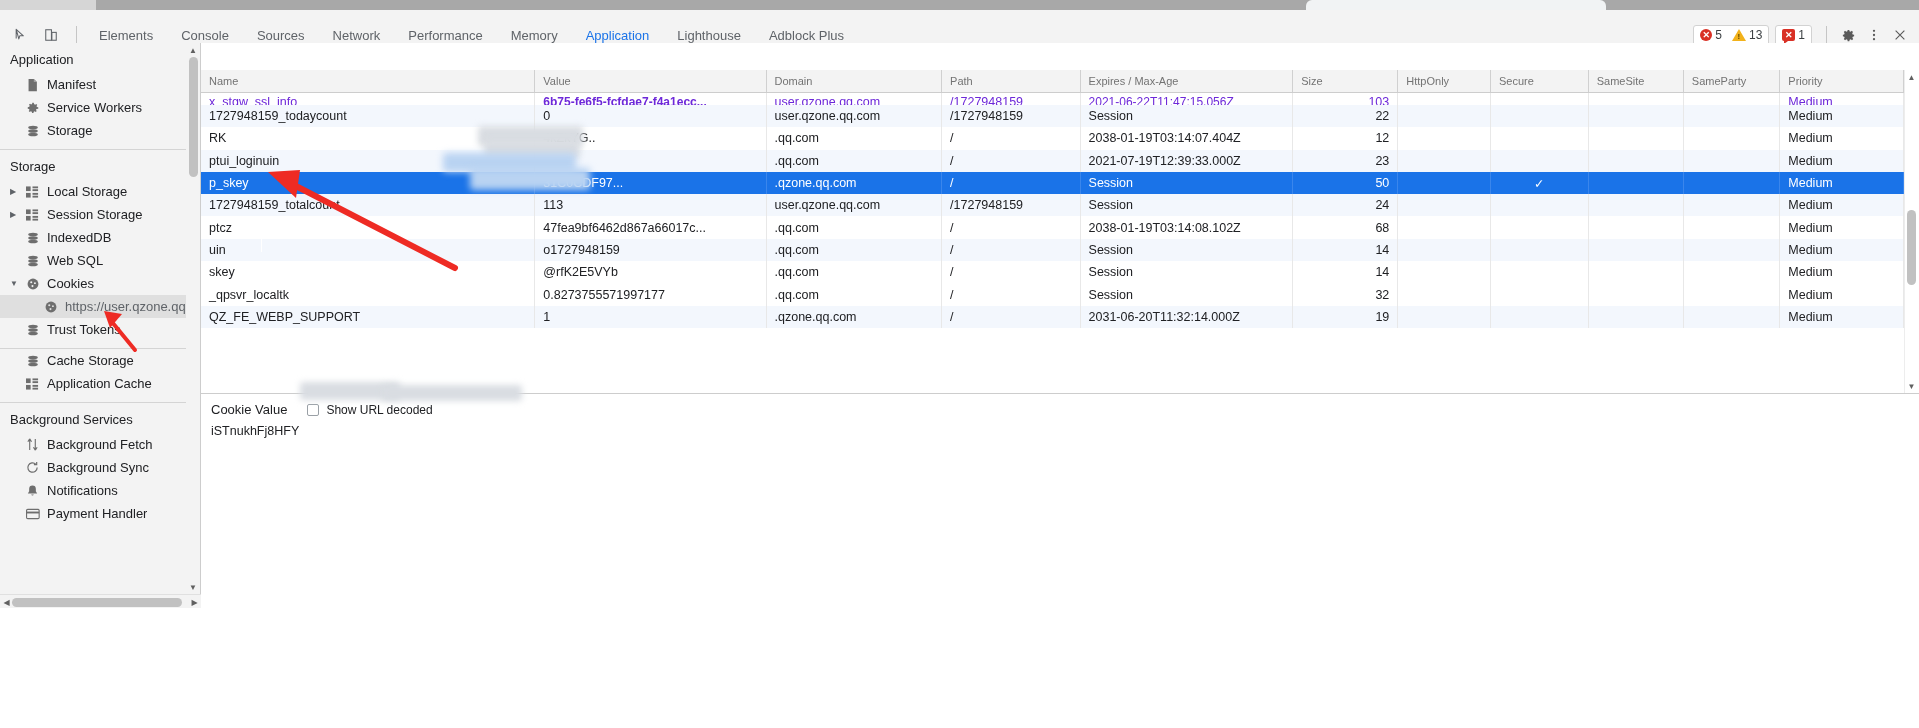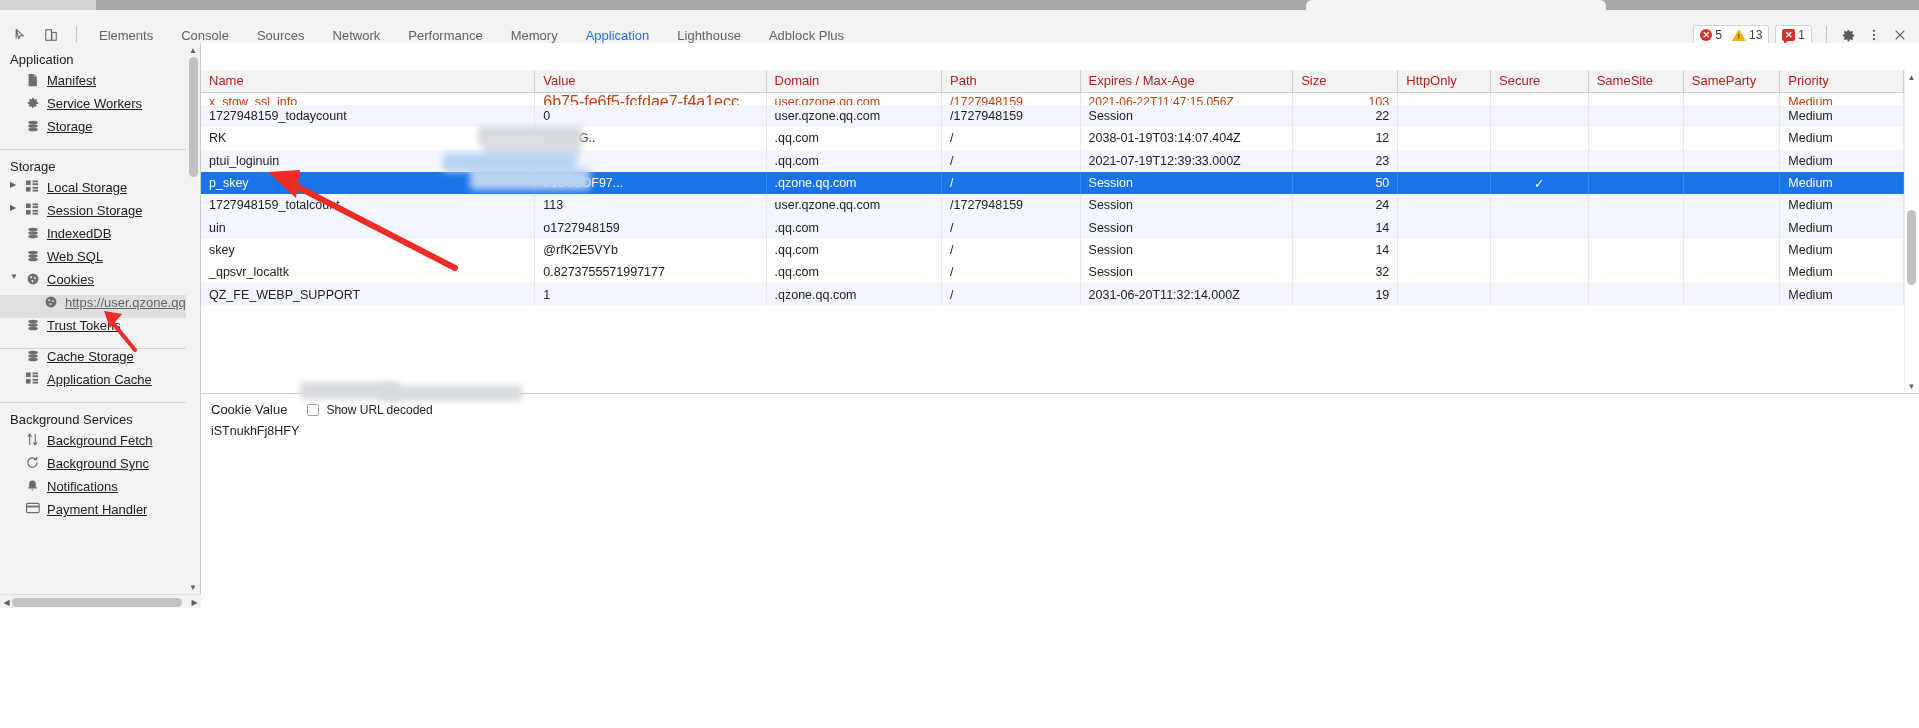--- a/index.html
+++ b/index.html
@@ -117,22 +117,22 @@
     display:flex;align-items:center;justify-content:center;
     font-size:8px;color:#606060;cursor:pointer;
   }
   .side-arrow.up{ top:1px; }
   .side-arrow.down{ bottom:1px; }
 
   .sec-title {
     padding:9px 0 6px 10px; font-size:13px; color:#202124; font-weight:400;
   }
   .side-item {
-    height:23px; display:flex; align-items:flex-start;
-    padding-left:24px; cursor:pointer; color:#202124; white-space:nowrap;text-decoration:underline;
+    height:23px; display:flex; align-items:center;
+    padding-left:24px; cursor:pointer; color:#202124; white-space:nowrap;
   }
   .side-item.sel { background:#dfdfdf; color:#5f6368; }
   .side-item .twisty {
     position:absolute; margin-left:-14px; font-size:8px; color:#5f6368;
   }
   .side-item .si-ico {
     width:17px; margin-right:6px; display:inline-flex; align-items:center;
     justify-content:center; flex:none;
   }
   .side-item .si-label { overflow:hidden; text-overflow:clip; }
@@ -170,37 +170,37 @@
     width:12px;height:12px;border:1px solid #9aa0a6;border-radius:2px;background:#fff;
     flex:none;
   }
 
   
   .table-wrap {
     position:absolute; left:0; top:27px; width:1718px; height:323px; overflow:hidden;
   }
   .ctable { width:1703px; border-collapse:collapse; table-layout:fixed; }
   .ctable th {
-    background:#f3f3f3; font-weight:400; font-size:13px; color:#b91c1c;
+    background:#f3f3f3; font-weight:400; font-size:11px; color:#737373;
     text-align:left; height:22px; padding:0 0 0 8px;
     border-right:1px solid #d0d0d0; border-bottom:1px solid #cdcdcd;
     white-space:nowrap; cursor:pointer;
     position:sticky; top:0;
   }
   .ctable td {
     height:22.3px; padding:0 8px; font-size:12.5px; color:#202124;
     border-right:1px solid #e8e8e8;
     white-space:nowrap; overflow:hidden; text-overflow:ellipsis;
   }
   .ctable tr.odd td { background:#ffffff; }
   .ctable tr.even td { background:#f3f7fd; }
   .ctable tr.sel td { background:#1a73e8; color:#ffffff; border-right-color:#3a86ec; }
   .num { text-align:right; }
   .ck { text-align:center; }
-  .clipped-row td { color:#c2410c;margin-top:40px; }
+  .clipped-row td { color:#6d28d9;margin-top:40px; }
 
   .tbl-scroll-track{
     position:absolute; right:0; top:27px; width:15px; height:323px; background:#fff;
     border-left:1px solid #ededed;
   }
   .tbl-scroll-thumb{
     position:absolute; right:3px; top:140px; width:9px; height:75px;
     background:#c1c1c1; border-radius:5px;
   }
   .tbl-arrow{
@@ -592,21 +592,21 @@
               <th>HttpOnly</th>
               <th>Secure</th>
               <th>SameSite</th>
               <th>SameParty</th>
               <th>Priority</th>
             </tr>
           </thead>
           <tbody id="cookie-rows">
               <tr class="odd clipped-row" style="height: 13px;">
                 <td class="" style="height: 13px; line-height: 6px; padding-top: 0px; vertical-align: bottom; font-size: 12.5px;">x_stgw_ssl_info</td>
-                <td class="" style="height: 13px; line-height: 6px; padding-top: 4px; vertical-align: bottom; font-size: 16px;">6b75-fe6f5-fcfdae7-f4a1ecc...</td>
+                <td class="" style="height: 13px; line-height: 6px; padding-top: 4px; vertical-align: bottom; font-size: 12px; font-weight: bold;">6b75-fe6f5-fcfdae7-f4a1ecc...</td>
                 <td class="" style="height: 13px; line-height: 6px; padding-top: 0px; vertical-align: bottom; font-size: 12.5px;">user.qzone.qq.com</td>
                 <td class="" style="height: 13px; line-height: 6px; padding-top: 0px; vertical-align: bottom; font-size: 12.5px;">/1727948159</td>
                 <td class="" style="height: 13px; line-height: 6px; padding-top: 0px; vertical-align: bottom; font-size: 12px;">2021-06-22T11:47:15.056Z</td>
                 <td class="num" style="height: 13px; line-height: 6px; padding-top: 0px; vertical-align: bottom; font-size: 12.5px;">103</td>
                 <td class="ck" style="height: 13px; line-height: 6px; padding-top: 0px; vertical-align: bottom; font-size: 12.5px;"></td>
                 <td class="ck" style="height: 13px; line-height: 6px; padding-top: 0px; vertical-align: bottom; font-size: 12.5px;"></td>
                 <td class="" style="height: 13px; line-height: 6px; padding-top: 0px; vertical-align: bottom; font-size: 12.5px;"></td>
                 <td class="" style="height: 13px; line-height: 6px; padding-top: 0px; vertical-align: bottom; font-size: 12.5px;"></td>
                 <td class="" style="height: 13px; line-height: 6px; padding-top: 0px; vertical-align: bottom; font-size: 12.5px;">Medium</td>
               </tr>
@@ -668,20 +668,33 @@
                 <td class="">user.qzone.qq.com</td>
                 <td class="">/1727948159</td>
                 <td class="">Session</td>
                 <td class="num">24</td>
                 <td class="ck"></td>
                 <td class="ck"></td>
                 <td class=""></td>
                 <td class=""></td>
                 <td class="">Medium</td>
               </tr>
+              <tr class="odd ">
+                <td class="">ptcz</td>
+                <td class="">47fea9bf6462d867a66017c...</td>
+                <td class="">.qq.com</td>
+                <td class="">/</td>
+                <td class="">2038-01-19T03:14:08.102Z</td>
+                <td class="num">68</td>
+                <td class="ck"></td>
+                <td class="ck"></td>
+                <td class=""></td>
+                <td class=""></td>
+                <td class="">Medium</td>
+              </tr>
               <tr class="even ">
                 <td class="">uin</td>
                 <td class="">o1727948159</td>
                 <td class="">.qq.com</td>
                 <td class="">/</td>
                 <td class="">Session</td>
                 <td class="num">14</td>
                 <td class="ck"></td>
                 <td class="ck"></td>
                 <td class=""></td>

